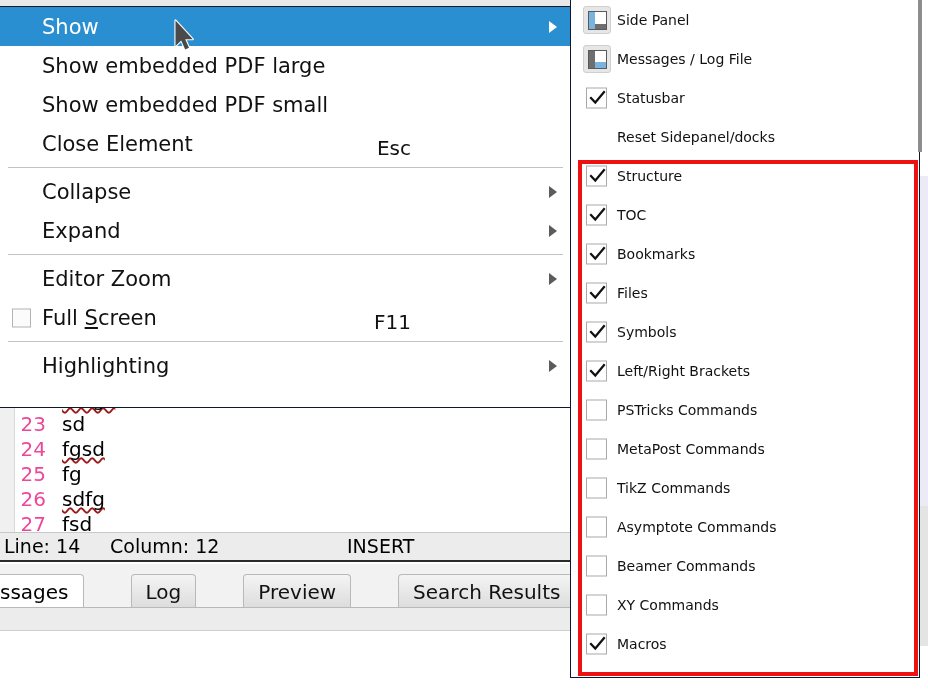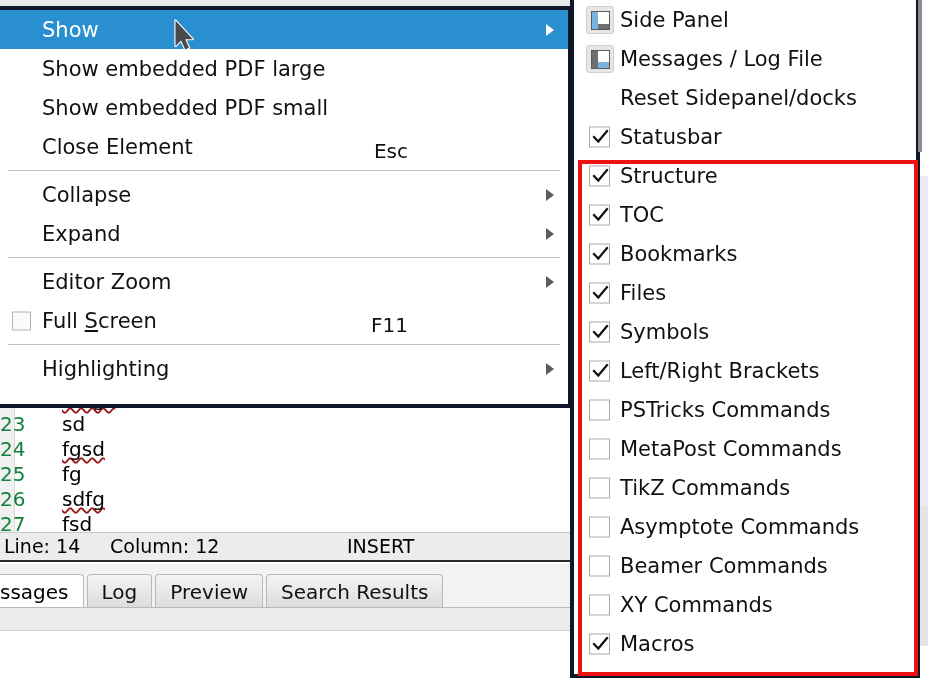--- a/index.html
+++ b/index.html
@@ -47,23 +47,24 @@
     position: relative;
     height: 25px;
     line-height: 25px;
     font-size: 20px;
     color: #000000;
     white-space: nowrap;
   }
   .ln {
     display: inline-block;
     width: 62px;
+    text-align: right;
     padding-right: 16px;
     box-sizing: border-box;
-    color: #15803d;
+    color: #ec4899;
   }
   .ctext { position: relative; display: inline-block; }
   .misspelled {
     text-decoration: underline wavy #9b1b1b;
     text-decoration-skip-ink: none;
   }
 
   
   #statusbar {
     position: absolute;
@@ -88,20 +89,21 @@
     left: 0; top: 564px;
     width: 572px; height: 44px;
     background: #f2f2f2;
   }
   .tabstrip {
     position: absolute;
     left: 0; top: 5px;
     height: 39px;
     display: flex;
     align-items: flex-end;
+    gap: 44px;
   }
   .tab {
     height: 34px;
     line-height: 34px;
     padding: 0 14px;
     font-size: 20px;
     color: #111;
     border: 1px solid #b9b9b9;
     border-bottom: none;
     border-radius: 4px 4px 0 0;
@@ -132,21 +134,21 @@
     left: 0; top: 608px;
     width: 572px; height: 22px;
     background: #ececec;
     border-bottom: 1px solid #d0d0d0;
   }
 
   
   .menu-popup {
     position: absolute;
     background: #ffffff;
-    border: 4px solid #0f172a;
+    border: 1px solid #0f172a;
     box-sizing: border-box;
   }
   #menu-view {
     left: 0; top: 6px;
     width: 572px; height: 402px;
     border-left: none;
   }
   #menu-show {
     left: 570px; top: 0px;
     width: 350px; height: 678px;
@@ -203,21 +205,21 @@
     width: 19px; height: 19px;
     border: 1px solid #b3b3b3;
     background: #fbfbfb;
     box-sizing: border-box;
   }
 
   
   #menu-show .menu-item {
     height: 39px;
     padding-left: 46px;
-    font-size: 21px;
+    font-size: 14px;
   }
   .sm-check {
     position: absolute;
     left: 15px;
     top: 50%;
     transform: translateY(-50%);
     width: 21px; height: 21px;
     border: 1px solid #a9a9a9;
     background: #ffffff;
     box-sizing: border-box;
@@ -373,29 +375,29 @@
     <div class="menu-item">
       <span class="panel-icon">
         <span class="frame">
           <span class="seg" style="left: 0px; top: 0px; width: 6px; height: 17px; background: rgb(110, 110, 110);"></span>
           <span class="seg" style="left: 6px; bottom: 0px; width: 11px; height: 6px; background: rgb(122, 179, 221);"></span>
         </span>
       </span>
       <span>Messages / Log File</span>
     </div>
     <div class="menu-item">
+      <span class="sm-check">
+        <svg width="19" height="19" viewBox="0 0 19 19">
+          <path d="M3,9.5 L7.3,14 L16,3.6" fill="none" stroke="#111" stroke-width="2.2" stroke-linecap="square" stroke-linejoin="miter"></path>
+        </svg>
+      </span>
+      <span>Statusbar</span>
+    </div>
+    <div class="menu-item">
       <span>Reset Sidepanel/docks</span>
-    </div>
-    <div class="menu-item">
-      <span class="sm-check">
-        <svg width="19" height="19" viewBox="0 0 19 19">
-          <path d="M3,9.5 L7.3,14 L16,3.6" fill="none" stroke="#111" stroke-width="2.2" stroke-linecap="square" stroke-linejoin="miter"></path>
-        </svg>
-      </span>
-      <span>Statusbar</span>
     </div>
     <div class="menu-item">
       <span class="sm-check">
         <svg width="19" height="19" viewBox="0 0 19 19">
           <path d="M3,9.5 L7.3,14 L16,3.6" fill="none" stroke="#111" stroke-width="2.2" stroke-linecap="square" stroke-linejoin="miter"></path>
         </svg>
       </span>
       <span>Structure</span>
     </div>
     <div class="menu-item">

